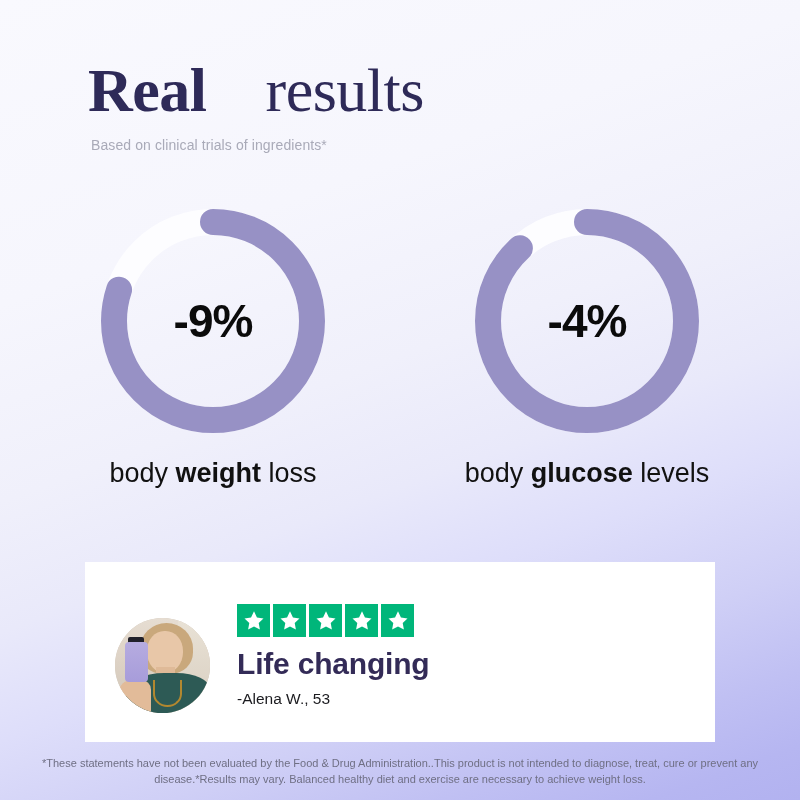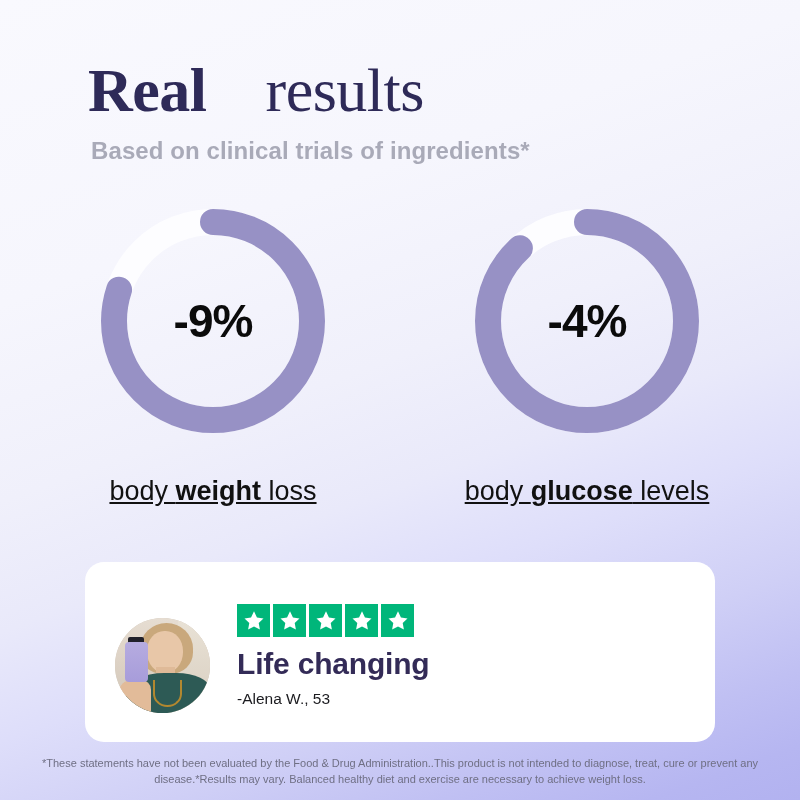--- a/index.html
+++ b/index.html
@@ -48,23 +48,23 @@
     color: #2e2a58;
     letter-spacing: -0.5px;
     margin: 0;
     white-space: nowrap;
   }
   #headline .strong { font-weight: 700; }
   #headline .light  { font-weight: 400; margin-left: 44px; }
 
   #subheadline {
     margin: 14px 0 0 3px;
-    font-size: 24px;
+    font-size: 14px;
     color: #a9aab8;
-    font-weight: 700;
+    font-weight: 400;
     letter-spacing: 0.1px;
   }
 
   
   #stats {
     position: absolute;
     left: 0;
     top: 196px;
     width: 800px;
     display: flex;
@@ -93,42 +93,40 @@
     inset: 0;
     display: flex;
     align-items: center;
     justify-content: center;
     font-size: 46px;
     font-weight: 700;
     color: #0b0b0b;
     letter-spacing: -1px;
   }
   .stat-label {
-    margin-top: 30px;
+    margin-top: 12px;
     font-size: 27px;
     color: #111111;
     font-weight: 400;
     white-space: nowrap;
-    text-decoration: underline;
   }
   .stat-label .em { font-weight: 700; }
 
   
   #review-card {
     position: absolute;
     left: 85px;
     top: 562px;
     width: 630px;
     height: 180px;
     background: #ffffff;
     display: flex;
     align-items: center;
     padding: 0;
     box-sizing: border-box;
-    border-radius: 19px;
   }
   #avatar {
     width: 95px;
     height: 95px;
     border-radius: 50%;
     margin-left: 30px;
     margin-top: 26px;
     flex: 0 0 auto;
     overflow: hidden;
     position: relative;

